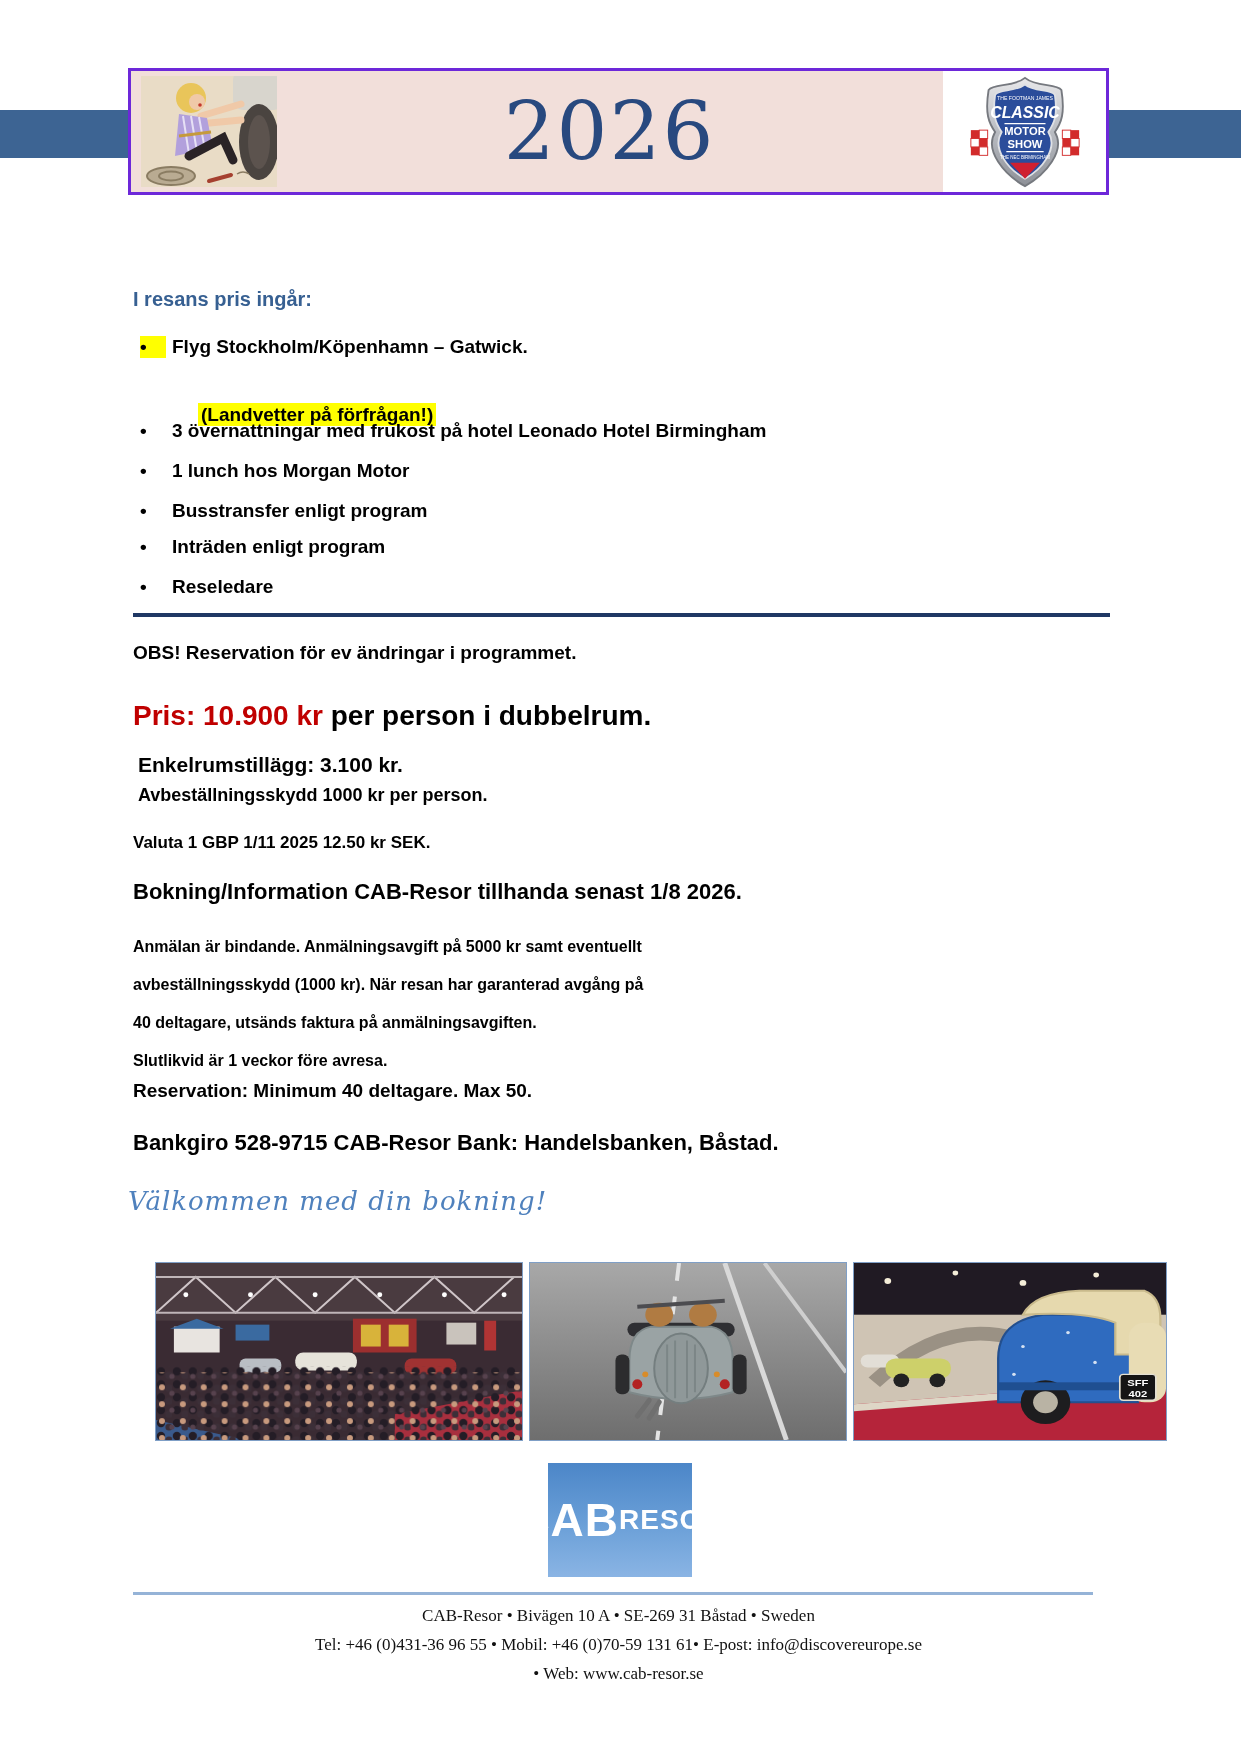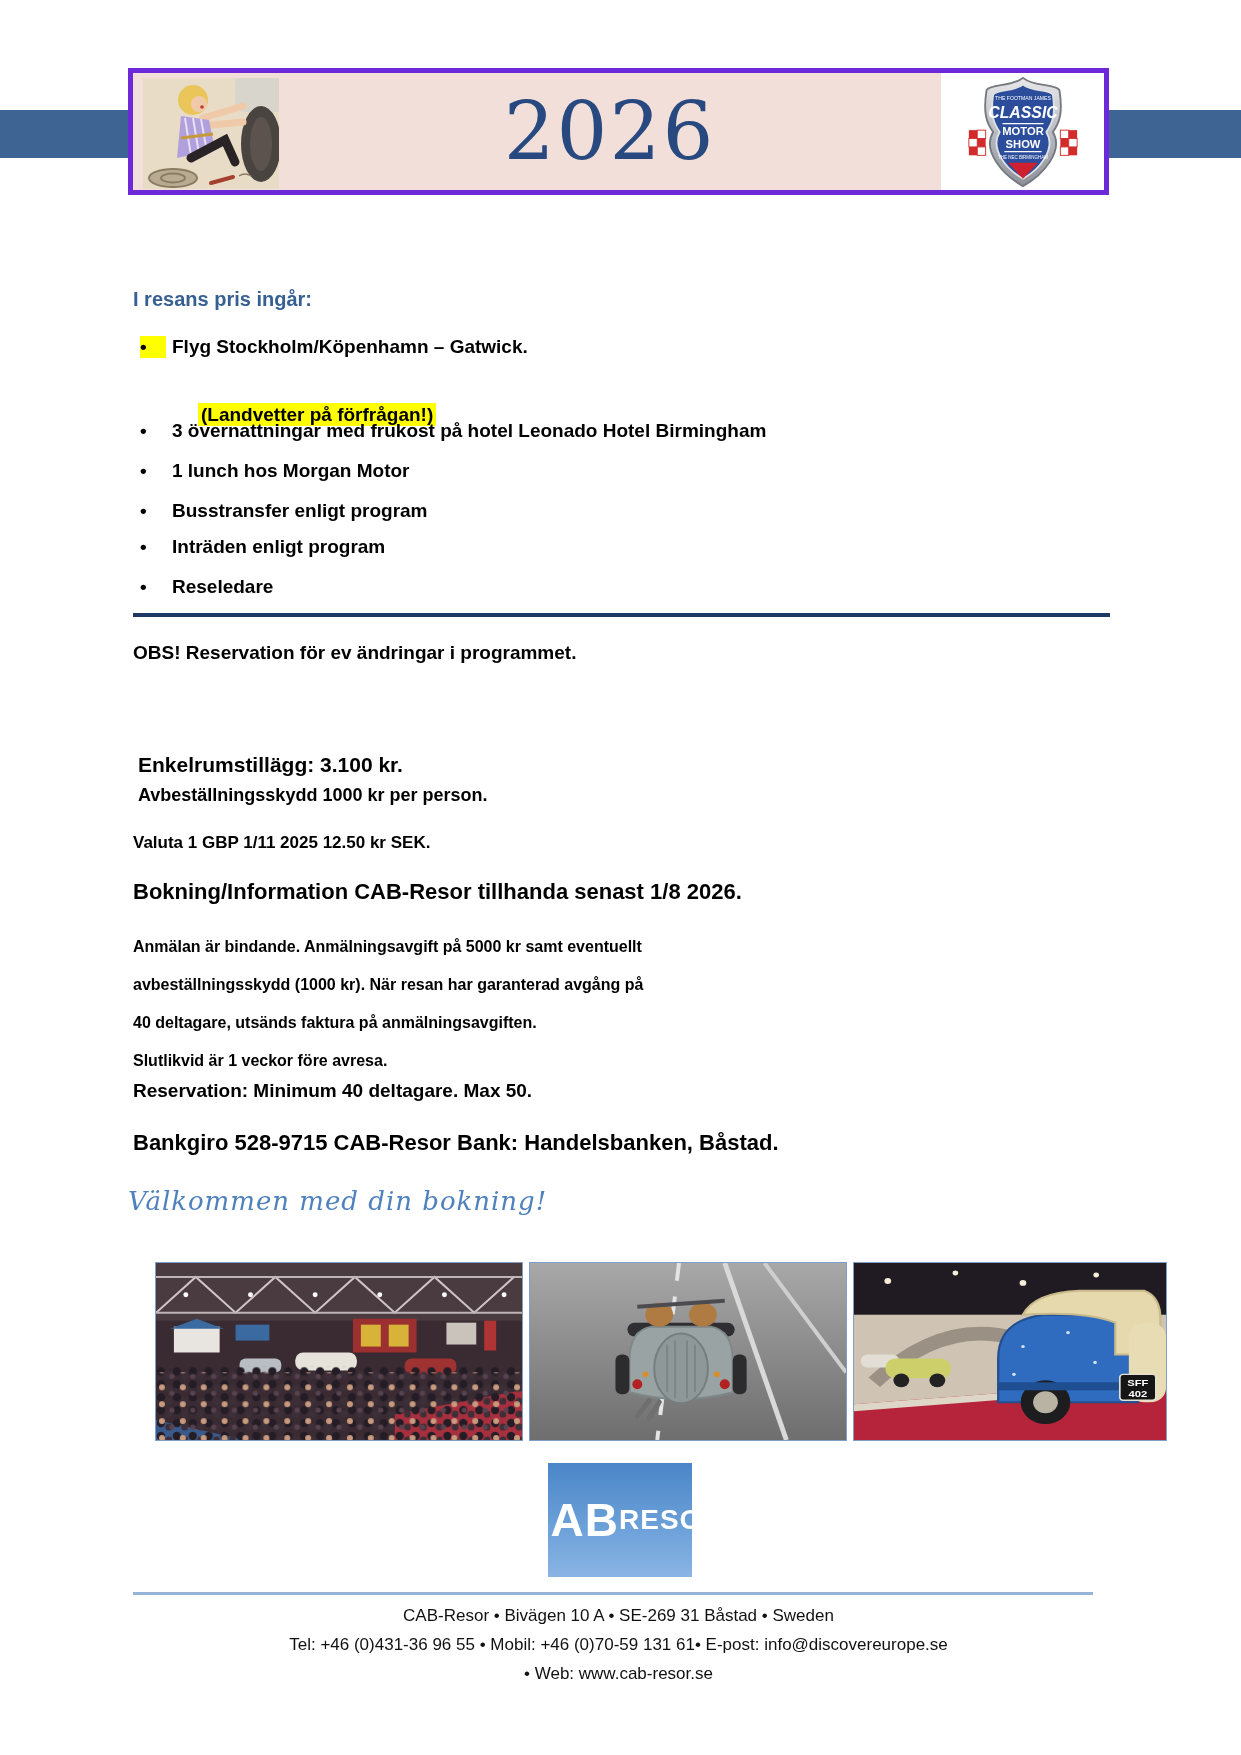--- a/index.html
+++ b/index.html
@@ -1,21 +1,21 @@
 <!DOCTYPE html>
 <html><head>
 <meta charset="utf-8">
 <style>
   html,body{margin:0;padding:0;background:#ffffff;}
   .page{position:relative;width:1241px;height:1755px;background:#ffffff;overflow:hidden;
         font-family:"Liberation Sans",sans-serif;color:#000;}
   
   .band{position:absolute;left:0;top:110px;width:100%;height:48px;background:#3d6493;z-index:0;}
   .banner{position:absolute;left:128px;top:68px;width:981px;height:127px;background:#f2dfda;
-          border:5px solid #6d28d9;box-sizing:border-box;z-index:1;}
+          border:3px solid #6d28d9;box-sizing:border-box;z-index:1;}
   .banner-img-left{position:absolute;left:10px;top:5px;width:136px;height:111px;overflow:hidden;}
   .banner-year{position:absolute;left:150px;right:168px;top:0;bottom:0;display:flex;
                align-items:center;justify-content:center;font-family:"DejaVu Serif",serif;
                font-size:80px;color:#28497f;letter-spacing:2px;}
   .banner-logo-panel{position:absolute;right:0;top:0;bottom:0;width:163px;background:#ffffff;
                      display:flex;align-items:center;justify-content:center;}
   svg text{font-family:"Liberation Sans",sans-serif;}
   
   .abs{position:absolute;left:133px;}
   .h-blue{color:#376092;font-weight:bold;font-size:20px;}
@@ -39,21 +39,21 @@
   .photo svg{display:block;width:100%;height:100%;}
   
   .cab-logo{position:absolute;left:548px;top:1463px;width:144px;height:114px;
             background:linear-gradient(180deg,#4c86c8 0%,#6ba0d8 55%,#8ab4e4 100%);
             display:flex;align-items:center;justify-content:center;}
   .cab-logo .l1{color:#fff;font-weight:bold;font-size:46px;line-height:42px;letter-spacing:1px;}
   .cab-logo .l2{color:#fff;font-weight:bold;font-size:28px;line-height:28px;letter-spacing:1px;}
   
   .footer-rule{position:absolute;left:133px;top:1592px;width:960px;height:3px;background:#95b3d7;}
   .footer{position:absolute;left:128px;top:1601px;width:981px;text-align:center;
-          font-size:17px;line-height:29px;color:#111;}
+          font-size:17px;line-height:29px;color:#111;font-family:Liberation Serif, serif;}
 </style>
 </head>
 <body>
 
 <div class="page">
 
   <div class="band"></div>
   <div class="banner">
 
     <div class="banner-img-left">
@@ -148,20 +148,23 @@
   </div>
   <div class="abs bullet-row" style="top:576px;left:140px;">
     <span class="bullet">•</span>
     <span>Reseledare</span>
   </div>
 
   <div class="rule-navy" style="top:613px;"></div>
 
   <div class="abs b19" style="top:642px;">OBS! Reservation för ev ändringar i programmet.</div>
 
+  <div class="abs price-line" style="top:700px;">
+    <span class="price-red">Pris: 10.900 kr</span><span> per person i dubbelrum.</span>
+  </div>
 
   <div class="abs b21" style="top:753px;left:138px;">Enkelrumstillägg: 3.100 kr.</div>
   <div class="abs b18" style="top:785px;left:138px;">Avbeställningsskydd 1000 kr per person.</div>
   <div class="abs b17" style="top:833px;">Valuta 1 GBP 1/11 2025 12.50 kr SEK.</div>
   <div class="abs b22" style="top:879px;">Bokning/Information CAB-Resor tillhanda senast 1/8 2026.</div>
 
   <div class="abs terms" style="top:928px;">
     <div>Anmälan är bindande. Anmälningsavgift på 5000 kr samt eventuellt</div>
     <div>avbeställningsskydd (1000 kr). När resan har garanterad avgång på</div>
     <div>40 deltagare, utsänds faktura på anmälningsavgiften.</div>

